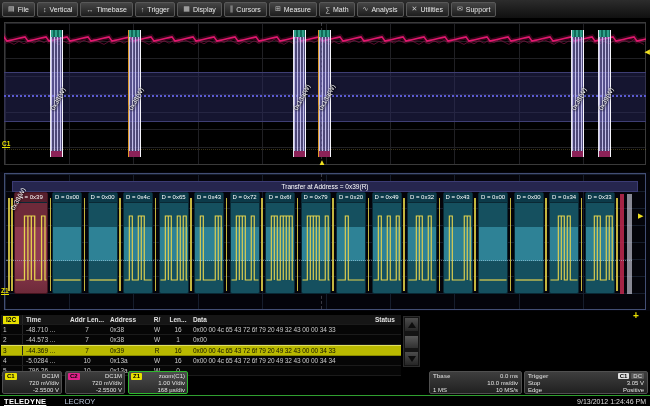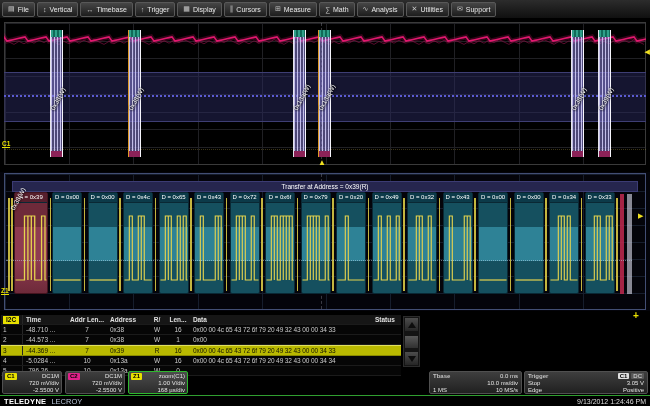--- a/index.html
+++ b/index.html
@@ -85,22 +85,22 @@
   .dtab{background:#e8e000;color:#000;font-weight:bold;padding:0 2px;height:7px;line-height:7px;border-radius:1px;}
   .dtab-c2{background:#e0218a;}
   .infobox{position:absolute;top:371px;height:23px;box-sizing:border-box;background:linear-gradient(#3e3e3e,#202020);border:1px solid #505050;border-radius:2px;font-size:6px;color:#e4e4e4;padding:1px 3px;}
   .ib-label{color:#c0c0c0;font-weight:bold;}
   .tb-badge-c1{background:#e0e0e0;color:#000;font-weight:bold;padding:0 2px;border-radius:1px;}
   .tb-badge-dc{background:#585858;color:#e0e0e0;padding:0 2px;border-radius:1px;margin-left:2px;}
 
   
   .greenline{position:absolute;top:395px;left:0;right:0;height:1px;background:#2f9e2f;}
   .footer{position:absolute;top:396px;left:0;right:0;height:10px;display:flex;justify-content:space-between;align-items:center;padding:0 4px;font-size:7.5px;color:#fff;}
-  .brand b{letter-spacing:.3px;}
-  .brand span{color:#b8c4d8;margin-left:5px;}
+  .brand b{letter-spacing:.3px;text-decoration:underline;}
+  .brand span{color:#b8c4d8;margin-left:18px;}
   .datetime{font-size:7px;color:#ddd;}
 </style>
 </head>
 <body>
 
 <div id="screen">
 
   <div class="menubar" id="menubar">
       <div class="mbtn">
         <span class="micon">▤</span>

